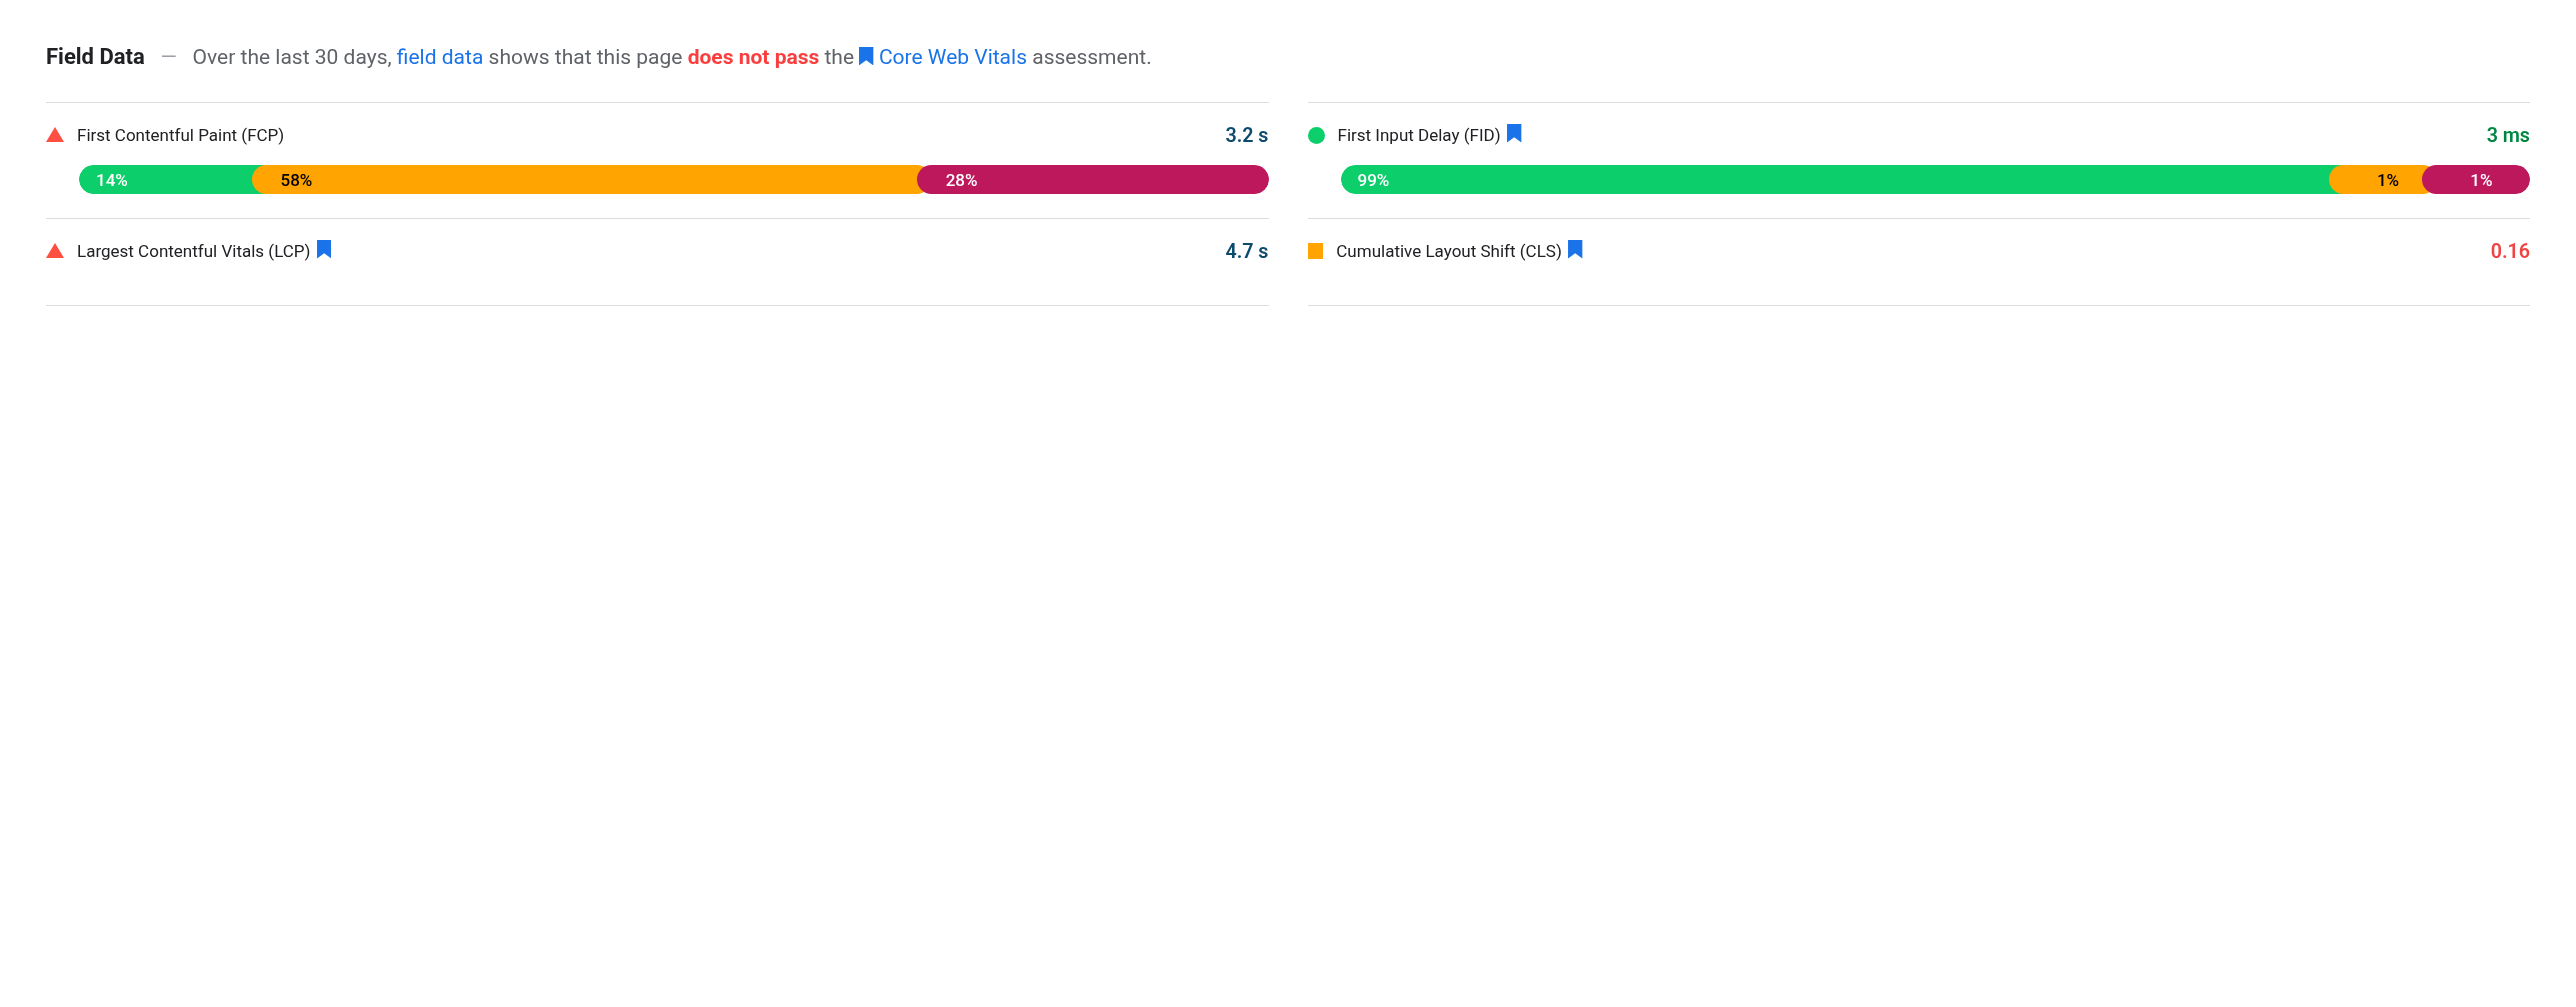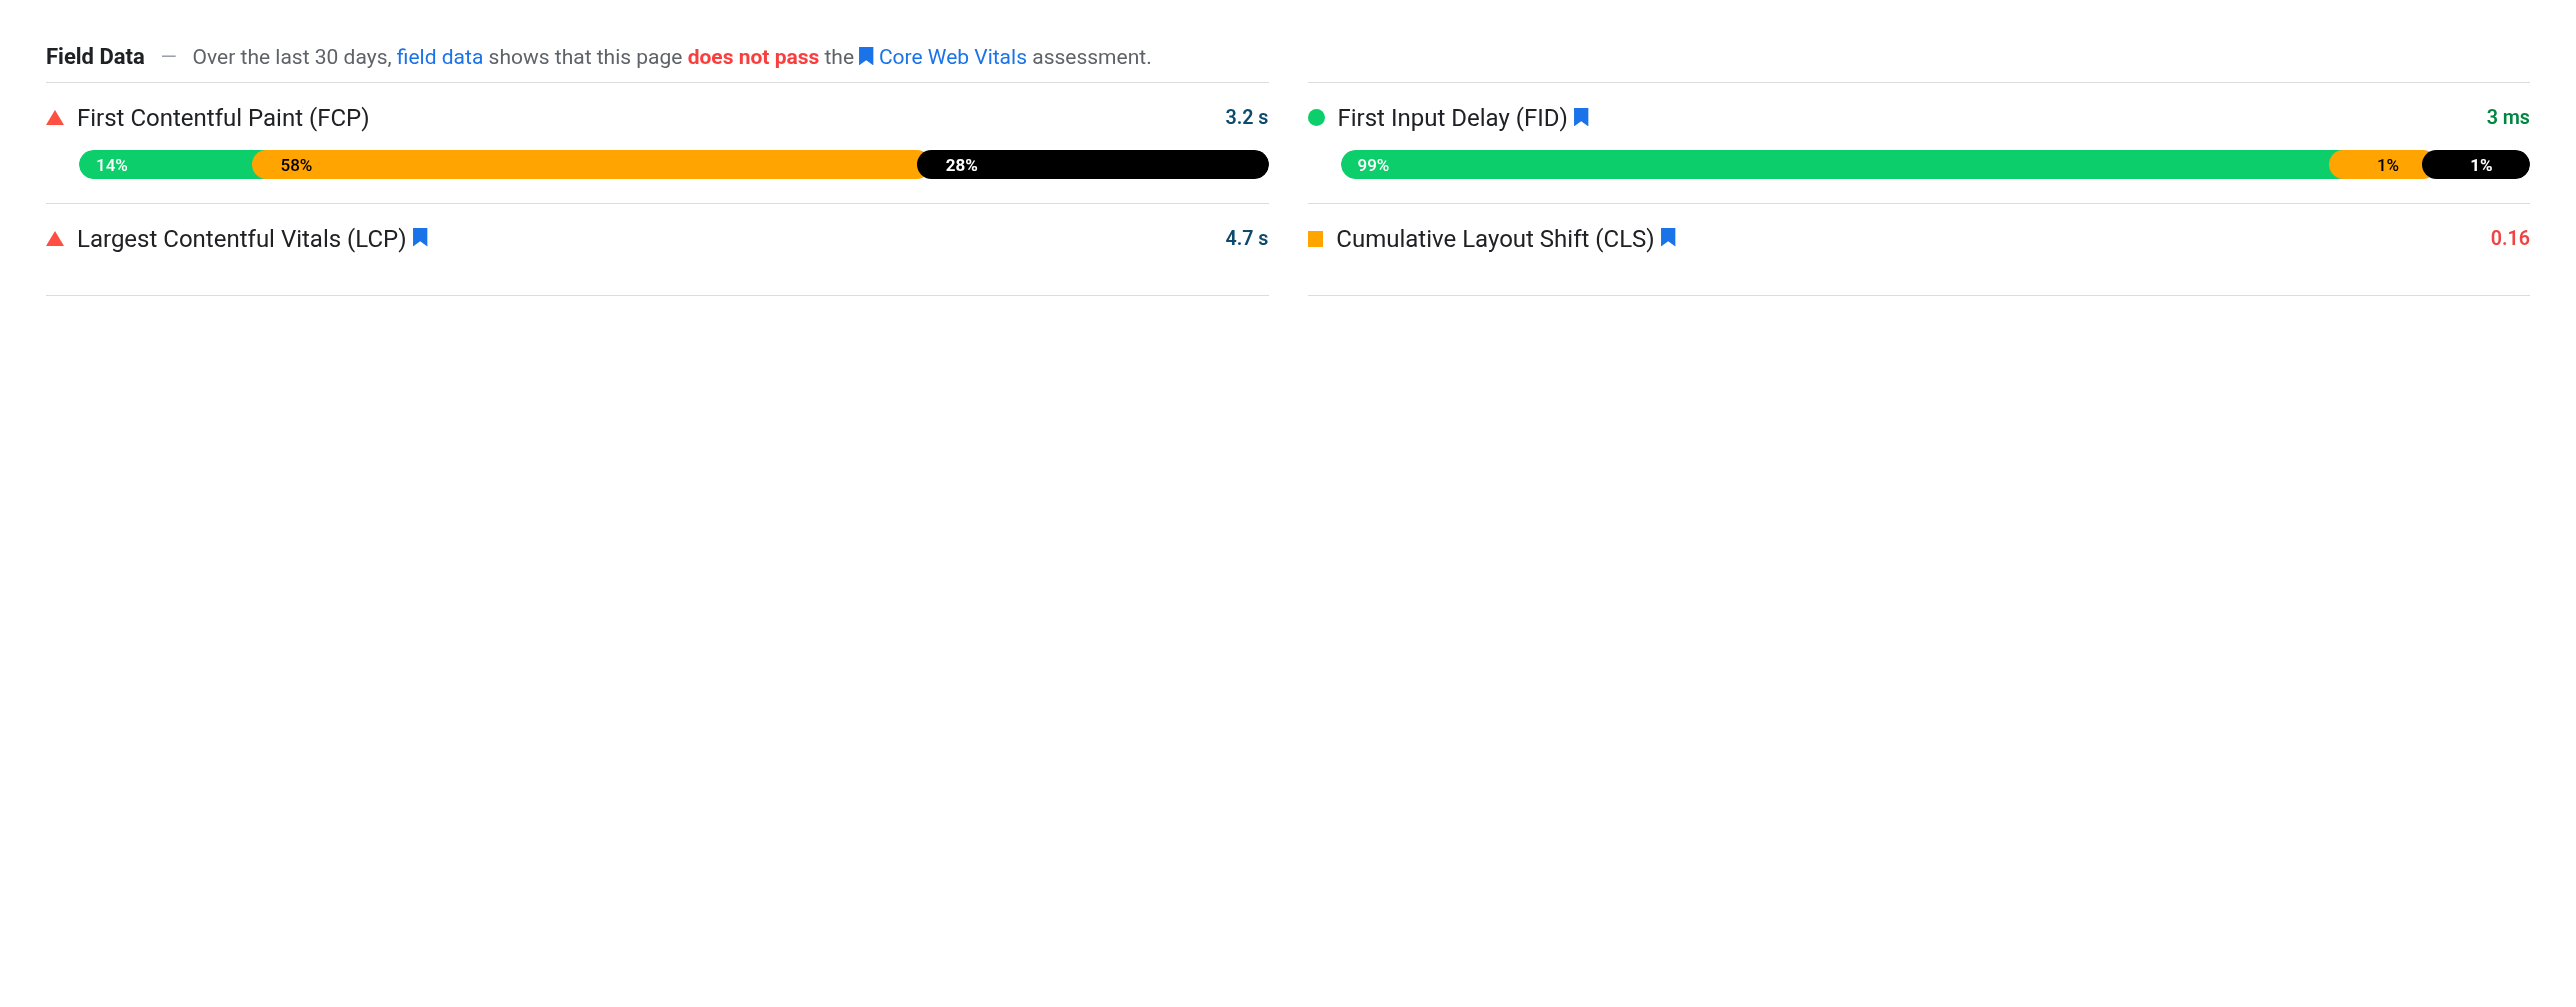--- a/index.html
+++ b/index.html
@@ -11,21 +11,21 @@
       font-family: Roboto, "Helvetica Neue", Arial, sans-serif;
       background: #fff;
       padding: 39px 46px;
       font-size: 19.7px;
       color: #202124;
     }
     .header-line {
       font-size: 21px;
       line-height: 1.6;
       color: #5f6368;
-      margin-bottom: 6px;
+      margin-bottom: 26px;
     }
     .header-title {
       font-weight: 700;
       color: #202124;
       font-size: 22px;
     }
     .header-dash {
       color: #9aa0a6;
       margin: 0 5.3px;
     }
@@ -82,21 +82,21 @@
     .status-icon.circle {
       border-radius: 50%;
       background: #0cce6b;
     }
     .status-icon.square {
       background: #ffa400;
       width: 15.8px;
       height: 15.8px;
     }
     .metric-name {
-      font-size: 24px;
+      font-size: 17px;
       color: #202124;
       flex: 1;
       display: flex;
       align-items: center;
       gap: 6.6px;
     }
     .metric-value {
       font-size: 19.7px;
       font-weight: 500;
     }
@@ -137,27 +137,26 @@
     }
     .seg.orange {
       background: #ffa400;
       color: #000;
       border-radius: 14.4px;
       margin-left: -14.4px;
       z-index: 1;
       padding-left: 29px;
     }
     .seg.red {
-      background: #000000;
+      background: #be185d;
       color: #fff;
       border-radius: 14.4px;
       margin-left: -14.4px;
       z-index: 2;
       padding-left: 29px;
-      font-weight: bold;
     }
     .seg.narrow {
       padding-left: 19.7px;
       padding-right: 9.2px;
       justify-content: center;
     }
   </style>
 </head>
 <body>
 

